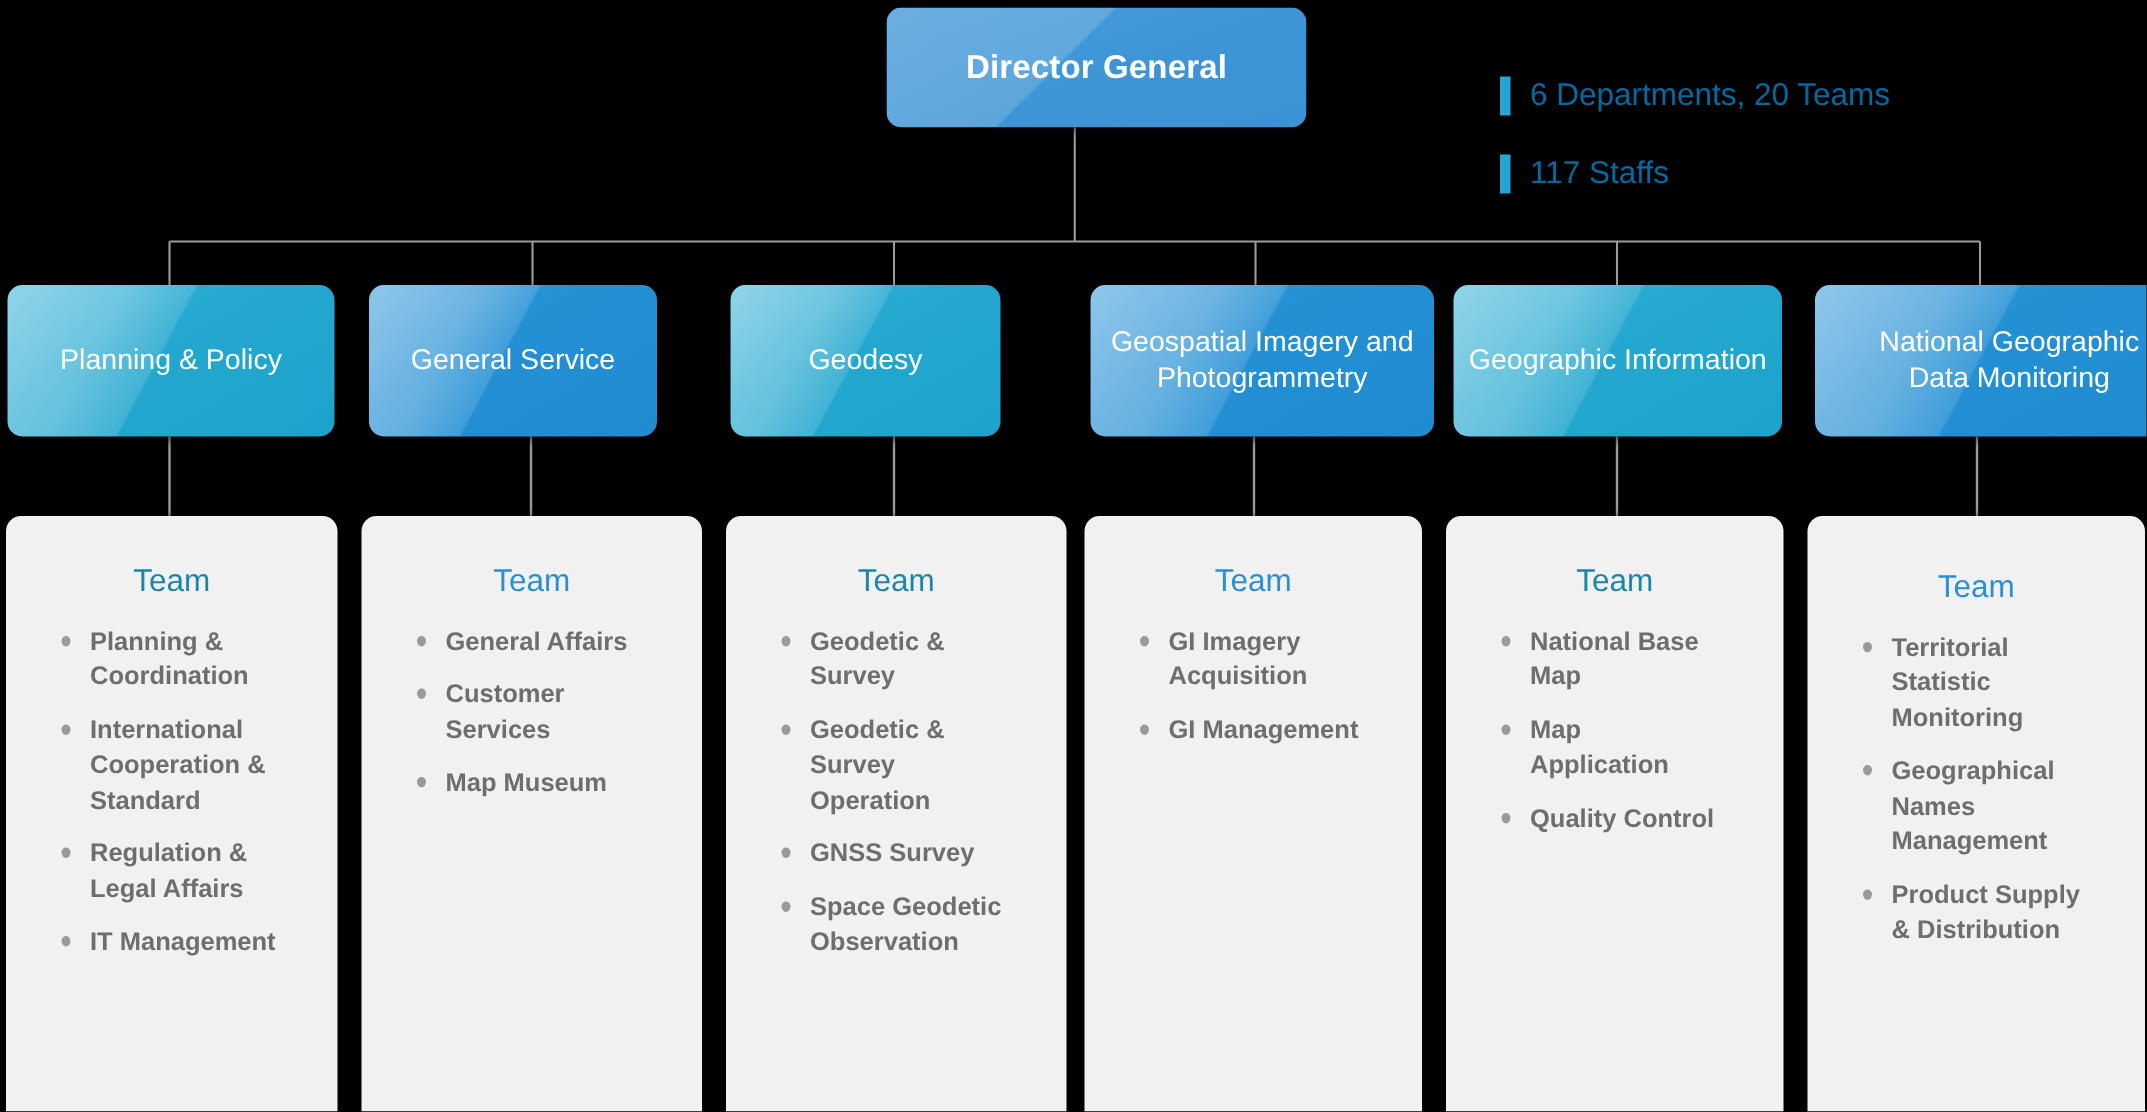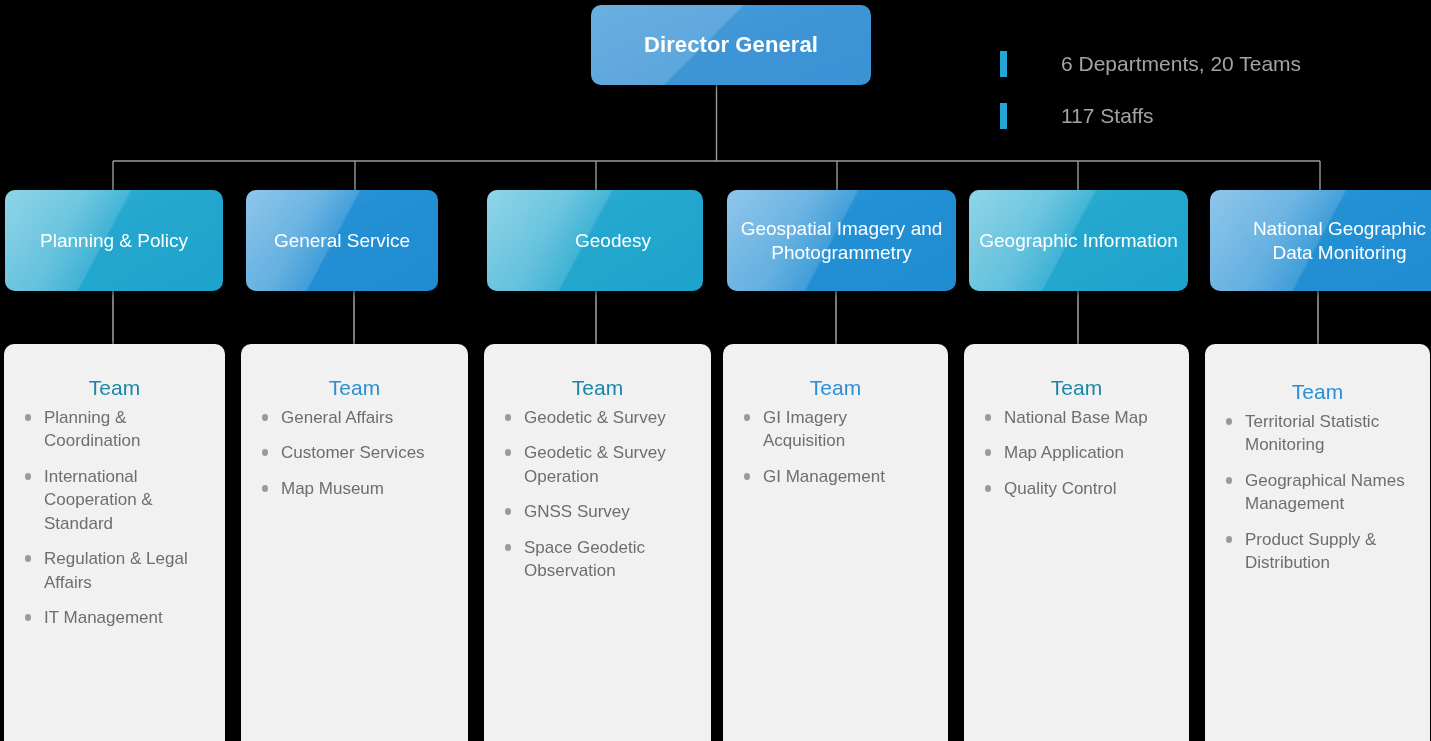--- a/index.html
+++ b/index.html
@@ -54,25 +54,24 @@
     height: 36px;
     margin-bottom: 16px;
   }
   .legend-bar {
     width: 7px;
     height: 26px;
     margin-right: 13px;
     flex: 0 0 auto;
   }
   .legend-text {
-    color: #a3a3a3;
+    color: #0369a1;
     font-size: 21px;
     font-weight: 400;
     white-space: nowrap;
-    margin-left: 41px;
   }
 
   
   #connectors {
     position: absolute;
     left: 0;
     top: 0;
     width: 1431px;
     height: 741px;
     pointer-events: none;
@@ -132,22 +131,23 @@
     text-align: center;
     font-size: 21px;
     font-weight: 400;
     margin-top: 32px;
     margin-bottom: 6px;
   }
   .team-title.teal { color: #1b87a8; }
   .team-title.blue { color: #2a8fd6; }
   .team-list {
     list-style: none;
-    margin: 0;
+    margin: 16px;
     padding: 0 23px 0 14px;
+    font-weight: bold;
   }
   .team-item {
     position: relative;
     padding-left: 26px;
     margin-bottom: 12px;
     color: #6e6e6e;
     font-size: 17px;
     line-height: 1.38;
   }
   .team-item .bullet {
@@ -206,21 +206,21 @@
 </div>
 
 <div class="dept-box dept-teal" style="left:5px;  width:218px;">
   <span class="gloss"></span>
   <span class="dept-label">Planning &amp; Policy</span>
 </div>
 <div class="dept-box dept-blue" style="left:246px; width:192px;">
   <span class="gloss"></span>
   <span class="dept-label">General Service</span>
 </div>
-<div class="dept-box dept-teal" style="left:487px; width:180px;padding-left:36px;">
+<div class="dept-box dept-teal" style="left:487px; width:180px;">
   <span class="gloss"></span>
   <span class="dept-label">Geodesy</span>
 </div>
 <div class="dept-box dept-blue" style="left:727px; width:229px;">
   <span class="gloss"></span>
   <span class="dept-label">Geospatial Imagery and Photogrammetry</span>
 </div>
 <div class="dept-box dept-teal" style="left:969px; width:219px;">
   <span class="gloss"></span>
   <span class="dept-label">Geographic Information</span>

